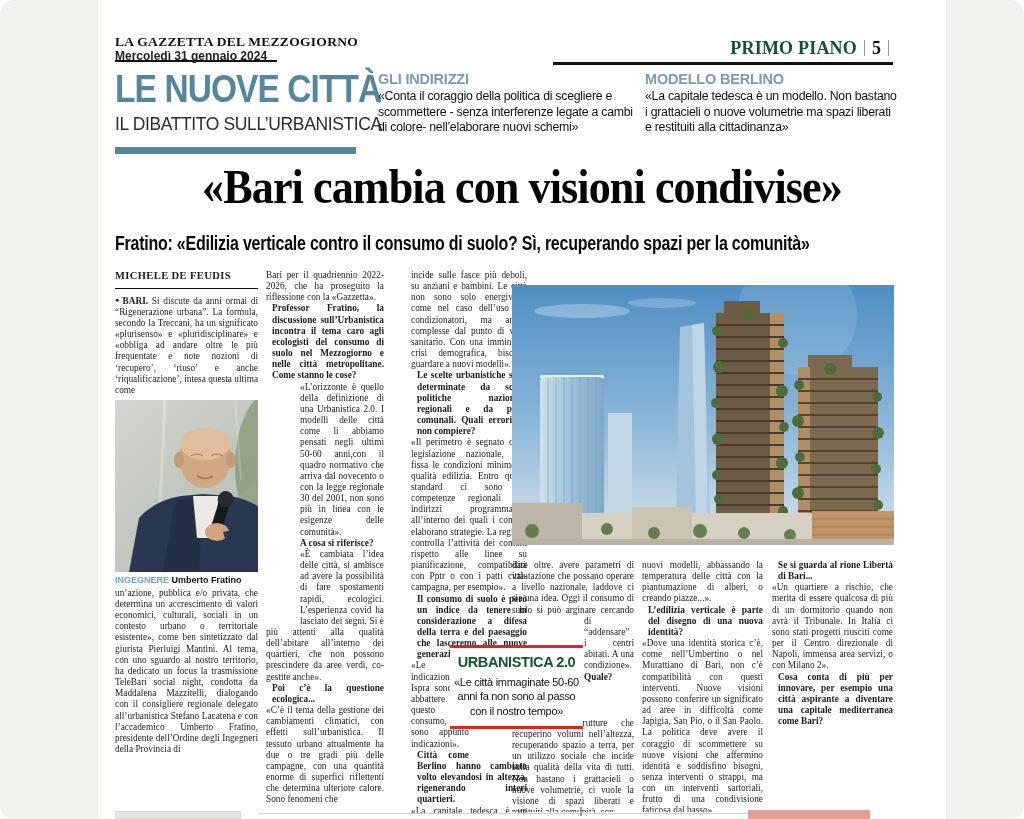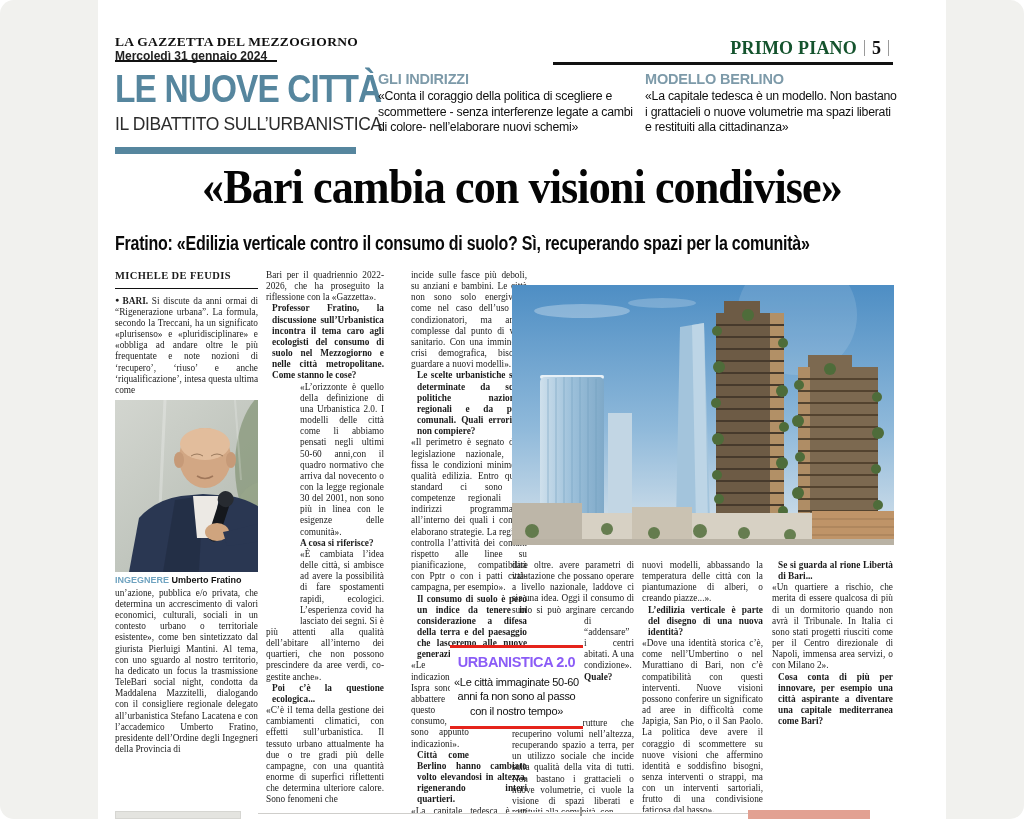--- a/index.html
+++ b/index.html
@@ -72,21 +72,21 @@
   .cap-label { color:#6fa3c0; }
   .cap-name { color:#111; }
 
   
   .big-photo { position:absolute; left:414px; top:285px; width:382px; height:260px; overflow:hidden; }
 
   
   .pullquote { position:absolute; left:352px; top:645px; width:133px; background:#fff;
                border-top:3.5px solid #e5231b; border-bottom:3.5px solid #e5231b;
                padding:6px 2px 8px; text-align:center; font-family:"Liberation Sans",sans-serif; }
-  .pq-title { color:#8b5cf6; font-weight:bold; font-size:14.5px; letter-spacing:-.4px; margin-bottom:5px; }
+  .pq-title { color:#14532d; font-weight:bold; font-size:14.5px; letter-spacing:-.4px; margin-bottom:5px; }
   .pq-text { font-size:11px; line-height:1.3; letter-spacing:-.3px; color:#101010; }
 
   
   .crop-box-gray { position:absolute; left:17px; top:811px; width:126px; height:8px;
                    background:#e4e4e0; border:1px solid #d6d6d2; }
   .crop-rule { position:absolute; left:160px; top:813px; width:490px; border-top:1.5px solid #cfcecb; }
   .crop-tick { position:absolute; left:482px; top:807px; width:2px; height:9px; background:#9a9a97; }
   .crop-box-salmon { position:absolute; left:650px; top:810px; width:122px; height:9px; background:#e2a192; }
 </style>
 </head>

